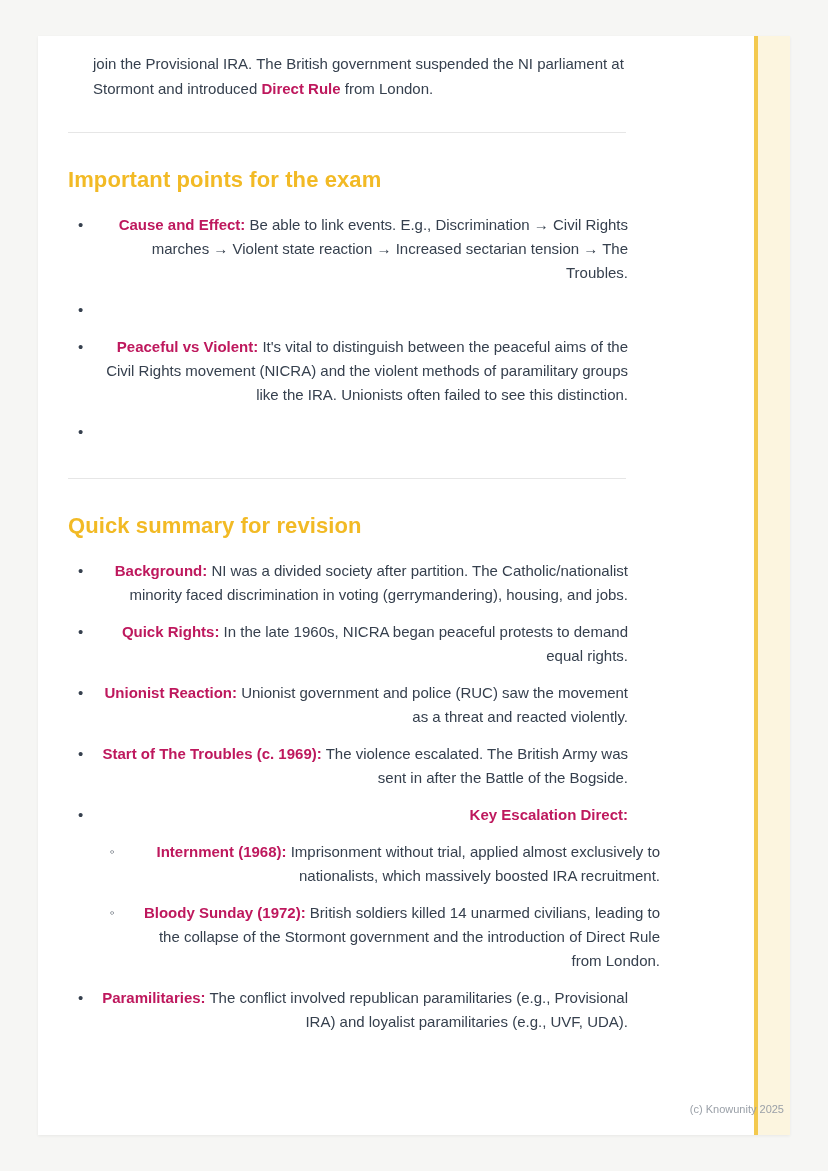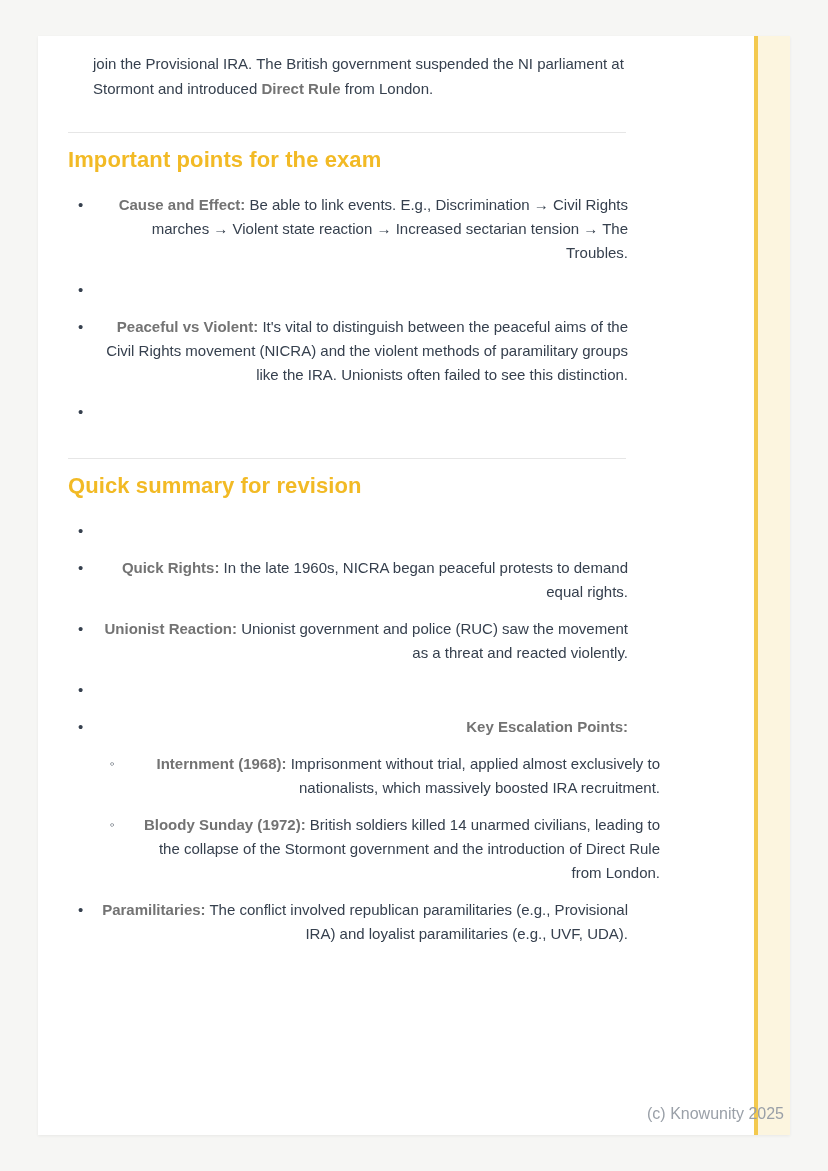--- a/index.html
+++ b/index.html
@@ -41,21 +41,21 @@
   .divider {
     border: none;
     border-top: 1px solid #e6e6e6;
     width: 558px;
     margin: 0;
   }
   .section-title {
     font-size: 22px;
     font-weight: 700;
     color: #f2ba25;
-    margin-top: 14px;
+    margin-top: 34px;
     margin-bottom: 20px;
     letter-spacing: 0.1px;
   }
   .list { margin-bottom: 34px; }
   .li {
     display: flex;
     margin-bottom: 13px;
   }
   .li .marker {
     flex: 0 0 15px;
@@ -67,26 +67,26 @@
   .li .li-text {
     flex: 1;
     max-width: 535px;
     font-size: 15px;
     line-height: 1.6;
     text-align: right;
   }
   .li.sub { margin-left: 32px; margin-bottom: 13px; }
   .li.sub .marker { font-size: 13px; line-height: 1.85; }
   .sublist { margin-top: 13px; }
-  strong { font-weight: 700; color: #737373; }
+  strong { font-weight: 700; color: #be185d; }
   .footer-note {
     position: absolute;
     right: 6px;
-    bottom: 12px;
-    font-size: 16px;
+    bottom: 20px;
+    font-size: 11px;
     color: #9aa0a8;
     z-index: 2;
   }
 </style>
 </head>
 <body>
 
 <div class="page-card">
   <div class="edge-zone"></div>
 
@@ -121,39 +121,41 @@
     </div>
 
     <hr class="divider">
 
     <h2 class="section-title">Quick summary for revision</h2>
 
     <div class="list">
 
       <div class="li">
         <span class="marker">•</span>
+        <p class="li-text"><strong>Background:</strong><span> NI was a divided society after partition. The Catholic/nationalist minority faced discrimination in voting (gerrymandering), housing, and jobs.</span></p>
       </div>
 
       <div class="li">
         <span class="marker">•</span>
         <p class="li-text"><strong>Quick Rights:</strong><span> In the late 1960s, NICRA began peaceful protests to demand equal rights.</span></p>
       </div>
 
       <div class="li">
         <span class="marker">•</span>
         <p class="li-text"><strong>Unionist Reaction:</strong><span> Unionist government and police (RUC) saw the movement as a threat and reacted violently.</span></p>
       </div>
 
       <div class="li">
         <span class="marker">•</span>
+        <p class="li-text"><strong>Start of The Troubles (c. 1969):</strong><span> The violence escalated. The British Army was sent in after the Battle of the Bogside.</span></p>
       </div>
 
       <div class="li">
         <span class="marker">•</span>
-        <p class="li-text"><strong>Key Escalation Points:</strong><span></span></p>
+        <p class="li-text"><strong>Key Escalation Direct:</strong><span></span></p>
       </div>
 
       <div class="sublist">
         <div class="li sub">
           <span class="marker">◦</span>
           <p class="li-text"><strong>Internment (1968):</strong><span> Imprisonment without trial, applied almost exclusively to nationalists, which massively boosted IRA recruitment.</span></p>
         </div>
 
         <div class="li sub">
           <span class="marker">◦</span>

